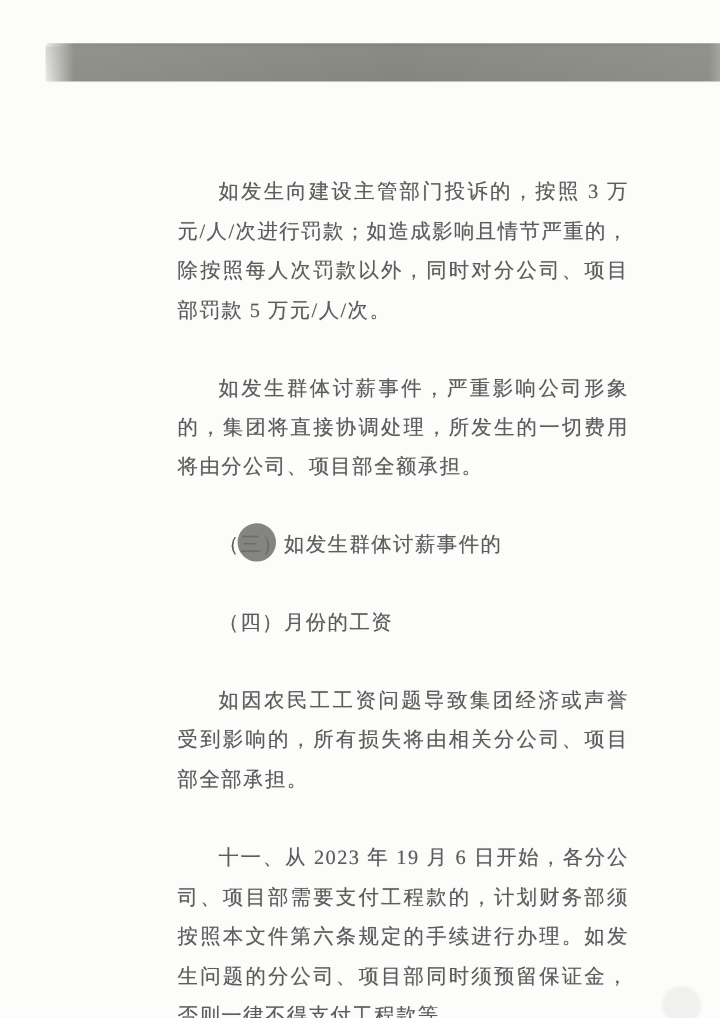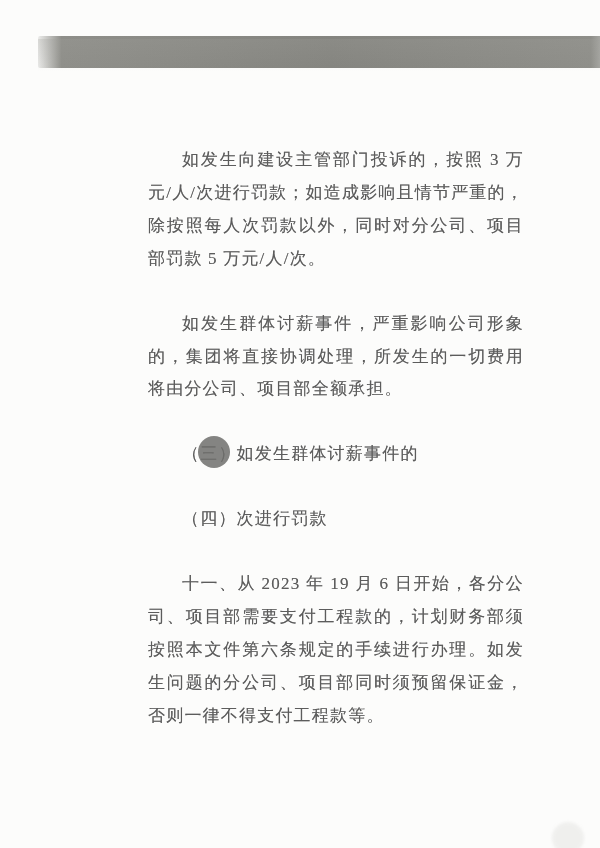--- a/index.html
+++ b/index.html
@@ -124,19 +124,20 @@
 <body>
 
 <div class="page">
   <div class="top-edge"></div>
   <div class="top-edge-shadow"></div>
   <div class="right-edge"></div>
   <div class="content">
       <p>如发生向建设主管部门投诉的，按照 3 万元/人/次进行罚款；如造成影响且情节严重的，除按照每人次罚款以外，同时对分公司、项目部罚款 5 万元/人/次。</p>
       <p>如发生群体讨薪事件，严重影响公司形象的，集团将直接协调处理，所发生的一切费用将由分公司、项目部全额承担。</p>
       <p>（三）如发生群体讨薪事件的</p>
-      <p>（四）次进行罚款</p>
+      <p>（四）月份的工资</p>
+      <p>如因农民工工资问题导致集团经济或声誉受到影响的，所有损失将由相关分公司、项目部全部承担。</p>
       <p>十一、从 2023 年 19 月 6 日开始，各分公司、项目部需要支付工程款的，计划财务部须按照本文件第六条规定的手续进行办理。如发生问题的分公司、项目部同时须预留保证金，否则一律不得支付工程款等。</p>
     </div>
   <div class="speck"></div>
   <div class="smudge"></div>
   <div class="smudge2"></div>
 </div>
 
 </body></html>

